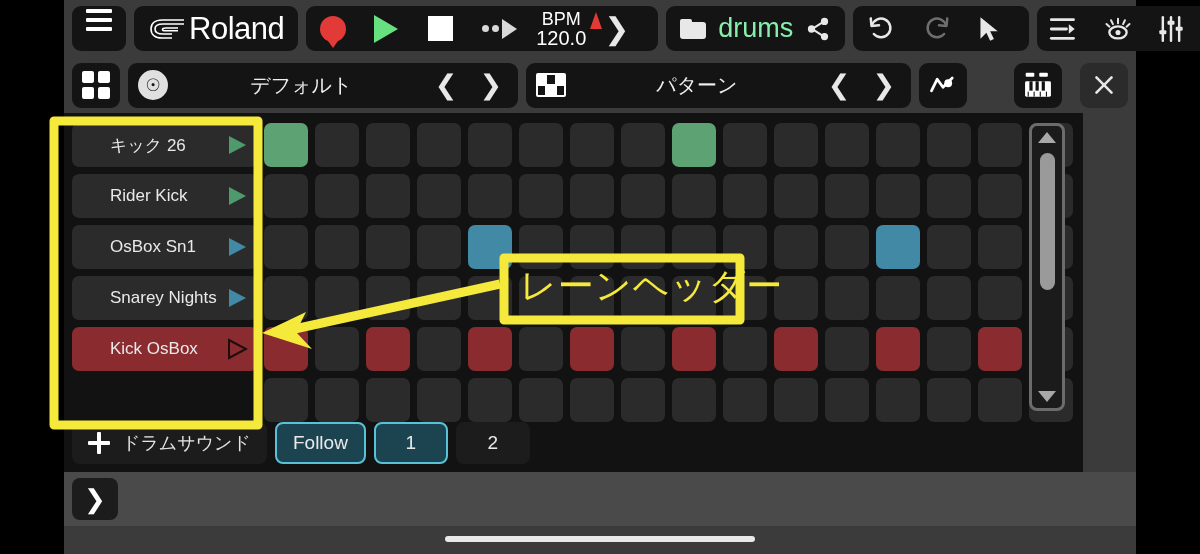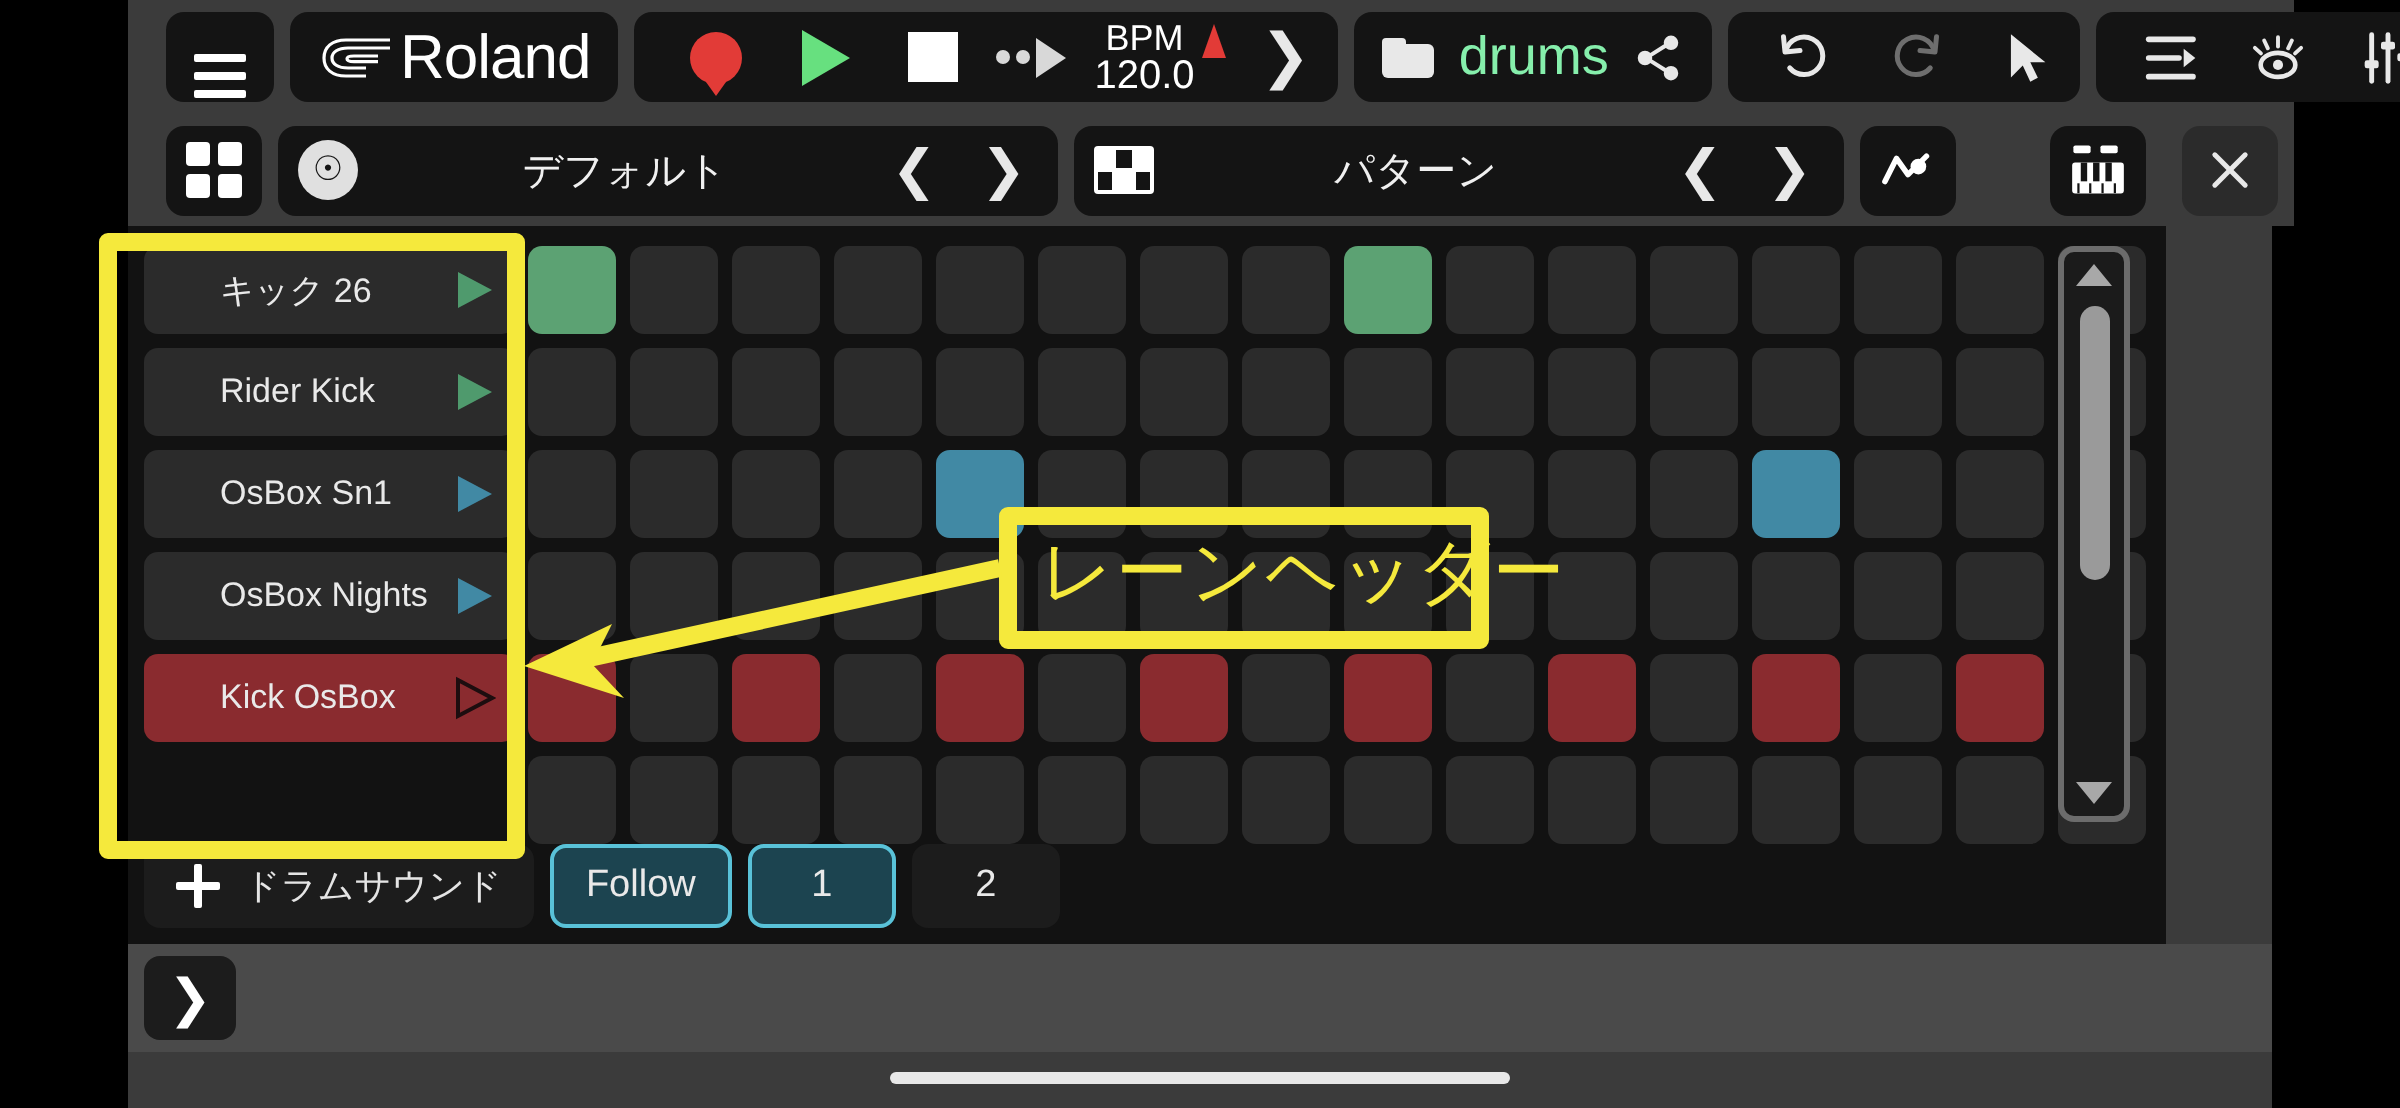--- a/index.html
+++ b/index.html
@@ -22,34 +22,33 @@
     position: absolute;
     left: 64px; top: 0; width: 1072px; height: 554px;
     background: #3b3b3b;
   }
 
   
   .toolbar {
     position: absolute; left: 0; width: 1072px;
     display: flex; align-items: center;
     background: #3b3b3b;
-    margin-left: 11px;
   }
   .toolbar-1 { top: 0; height: 57px; padding: 6px 8px; gap: 8px; }
   .toolbar-2 { top: 57px; height: 56px; padding: 6px 8px; gap: 8px; }
 
   .grp {
     background: #141414;
     border-radius: 9px;
     height: 45px;
     display: flex; align-items: center;
     padding: 0 6px;
   }
   .btn {
-    display: flex; align-items: center; justify-content: flex-end;
+    display: flex; align-items: center; justify-content: flex-start;
     height: 40px; min-width: 40px;
     border-radius: 7px;
     color: #e8e8e8;
     cursor: pointer;
     user-select: none;
   }
 
   
   .hamburger { flex-direction: column; gap: 5px; width: 46px; }
   .hamburger i { display:block; width: 26px; height: 4px; background:#fff; border-radius:1px; }
@@ -481,21 +480,21 @@
           </div>
           <div class="lane-head">
             <span class="nm">OsBox Sn1</span>
             <span class="triwrap">
               <svg width="21" height="22" viewBox="0 0 21 22">
                 <path d="M2 2 L19 11 L2 20 Z" fill="#4189a4"></path>
               </svg>
             </span>
           </div>
           <div class="lane-head">
-            <span class="nm">OsBox Nights</span>
+            <span class="nm">Snarey Nights</span>
             <span class="triwrap">
               <svg width="21" height="22" viewBox="0 0 21 22">
                 <path d="M2 2 L19 11 L2 20 Z" fill="#4189a4"></path>
               </svg>
             </span>
           </div>
           <div class="lane-head sel">
             <span class="nm">Kick OsBox</span>
             <span class="triwrap">
               <svg width="21" height="22" viewBox="0 0 21 22">

